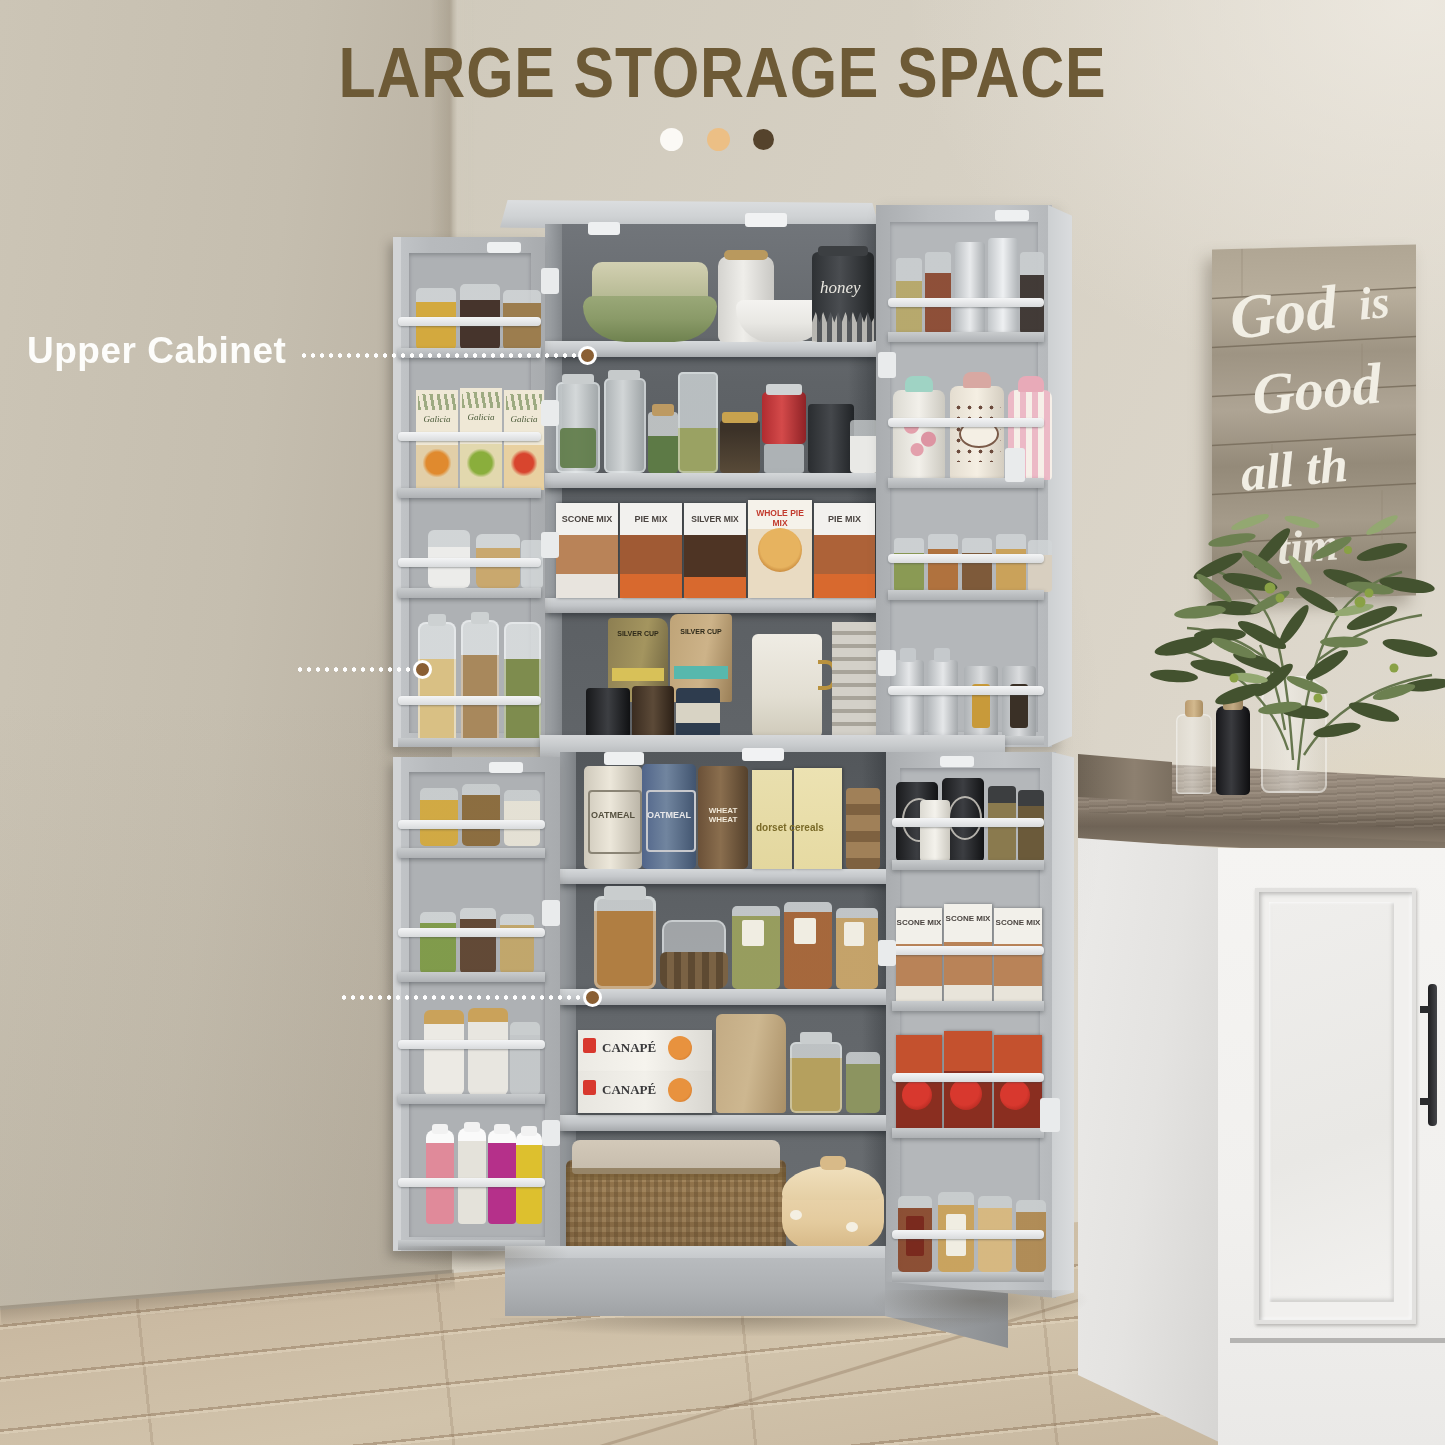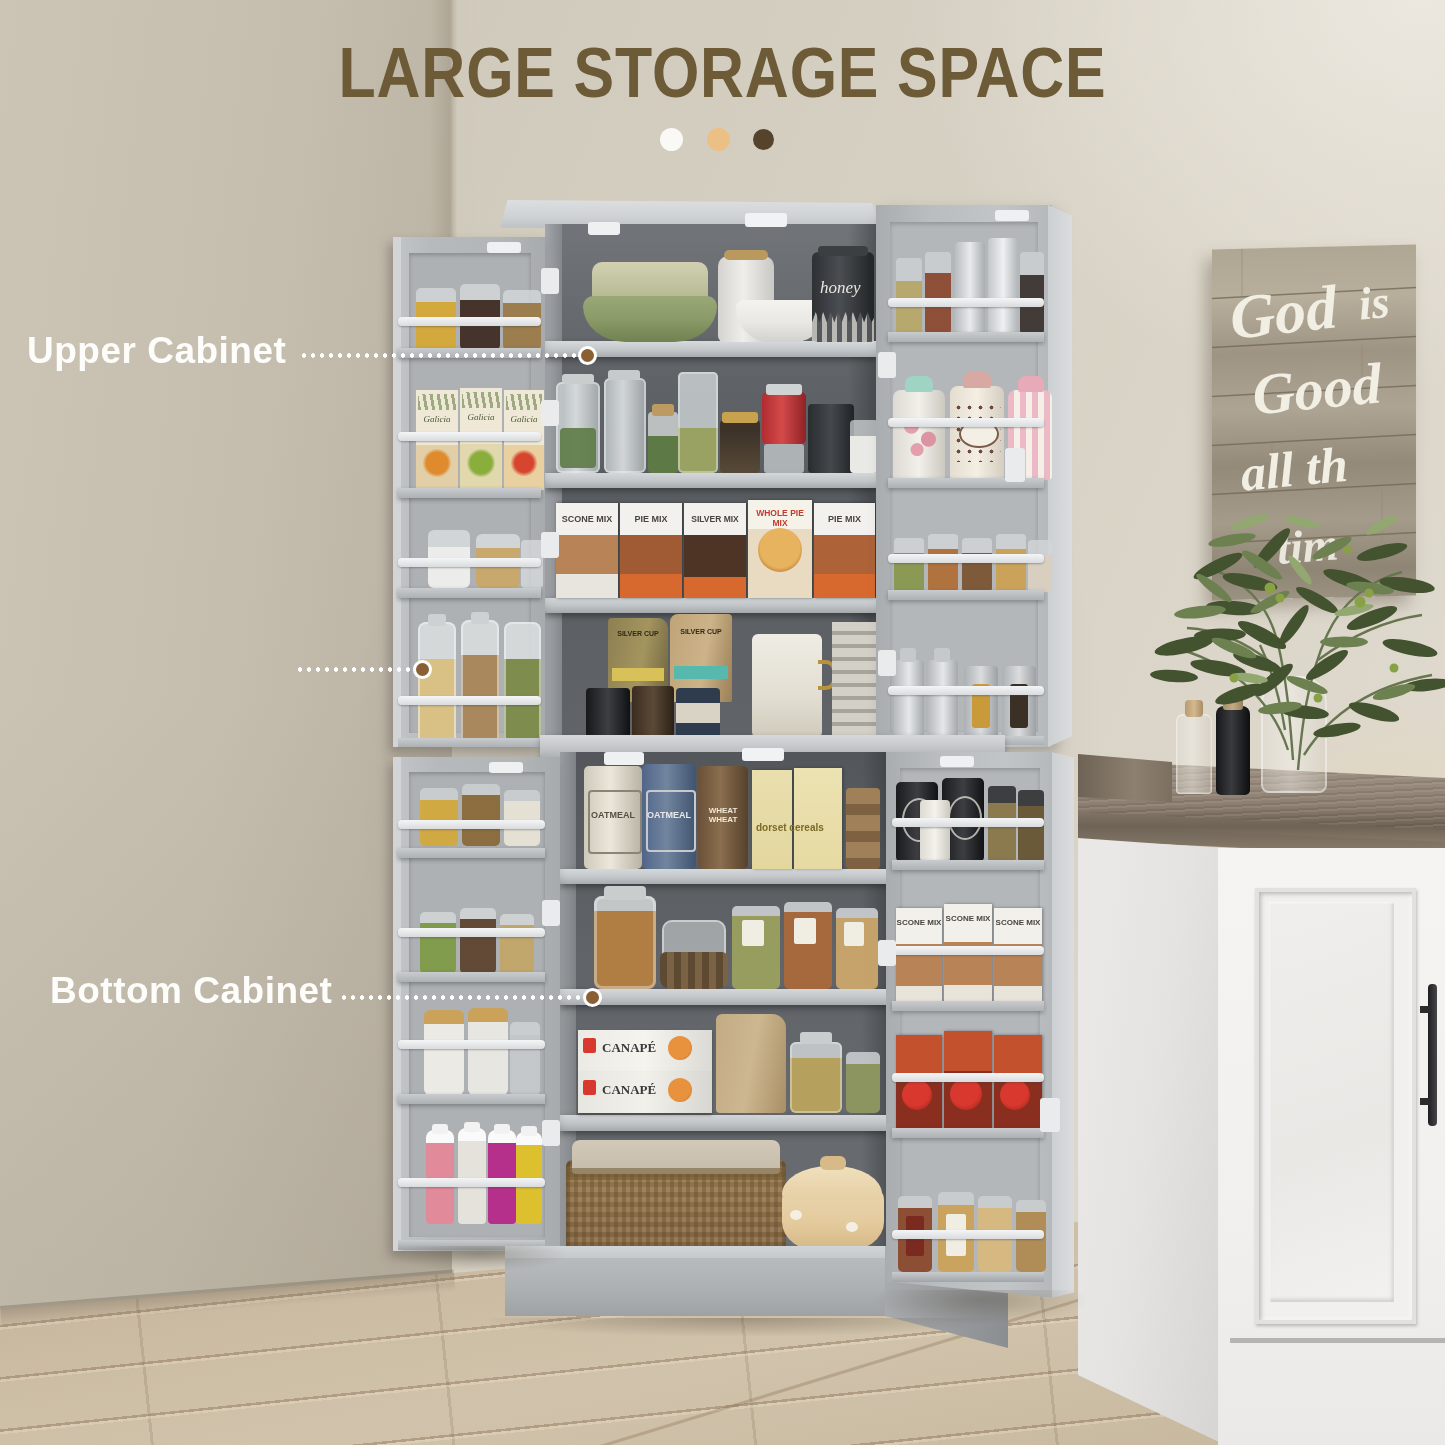--- a/index.html
+++ b/index.html
@@ -534,17 +534,16 @@
   <div class="abs" style="left:707px;top:128px;width:23px;height:23px;border-radius:50%;background:#ecbf85;"></div>
   <div class="abs" style="left:753px;top:129px;width:21px;height:21px;border-radius:50%;background:#55432c;"></div>
 
   <div class="abs" style="left:27px;top:330px;font-weight:bold;font-size:37px;color:#fdfdfb;letter-spacing:.5px;">Upper Cabinet</div>
   <div class="abs" style="left:300px;top:352.5px;width:280px;height:5px;background:radial-gradient(circle 2.2px at 4px 2.5px,#fff 2px,rgba(255,255,255,0) 2.4px);background-size:9px 5px;"></div>
   <div class="abs" style="left:578px;top:346px;width:19px;height:19px;border-radius:50%;background:#8a5f33;border:3.5px solid #fff;box-sizing:border-box;"></div>
 
   <div class="abs" style="left:296px;top:666.5px;width:117px;height:5px;background:radial-gradient(circle 2.2px at 4px 2.5px,#fff 2px,rgba(255,255,255,0) 2.4px);background-size:9px 5px;"></div>
   <div class="abs" style="left:413px;top:660px;width:19px;height:19px;border-radius:50%;background:#8a5f33;border:3.5px solid #fff;box-sizing:border-box;"></div>
 
-  <div class="abs" style="left:50px;top:970px;font-weight:bold;font-size:37px;color:#fdfdfb;letter-spacing:.5px;">Bottom Cabinet</div>
   <div class="abs" style="left:340px;top:994.5px;width:243px;height:5px;background:radial-gradient(circle 2.2px at 4px 2.5px,#fff 2px,rgba(255,255,255,0) 2.4px);background-size:9px 5px;"></div>
   <div class="abs" style="left:583px;top:988px;width:19px;height:19px;border-radius:50%;background:#8a5f33;border:3.5px solid #fff;box-sizing:border-box;"></div>
 
 </div>
 
 </body></html>

